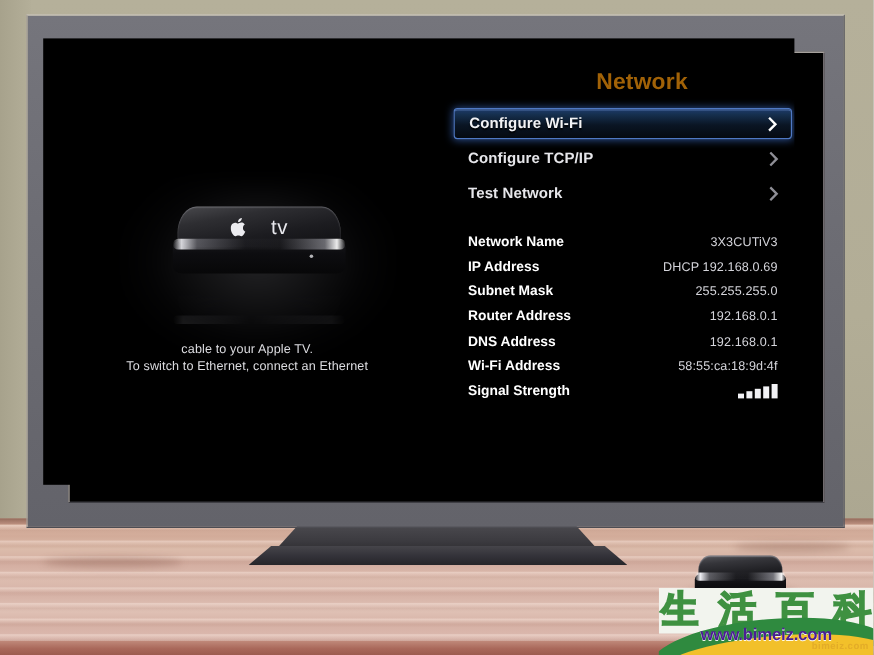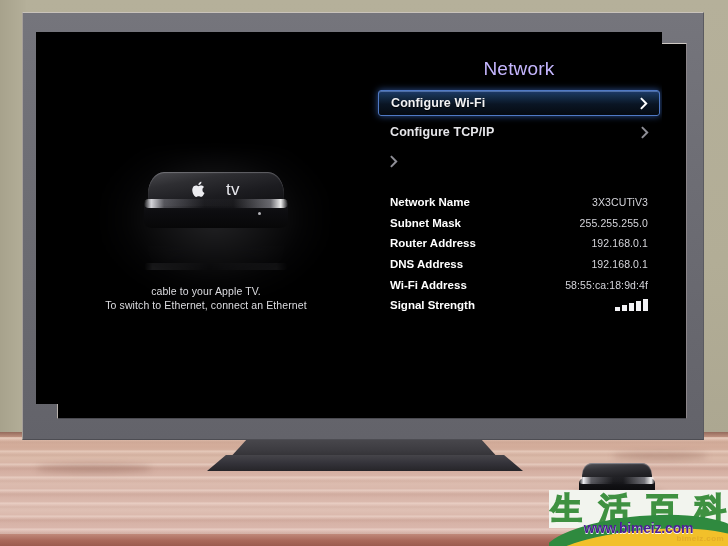--- a/index.html
+++ b/index.html
@@ -231,26 +231,26 @@
   }
 
   
   .panel {
     position: absolute;
     left: 340px; top: 0;
     width: 286px; height: 372px;
   }
   .panel-title {
     position: absolute;
-    left: 0; top: 26px;
+    left: 16px; top: 26px;
     width: 286px;
     text-align: center;
-    color: #c4b5fd;
+    color: #a16207;
     font-size: 19px;
-    font-weight: 400;
+    font-weight: 700;
     letter-spacing: .2px;
     text-shadow: 0 1px 2px rgba(0,0,0,.8);
   }
 
   .menu {
     position: absolute;
     left: 2px; top: 58px;
     width: 282px;
   }
   .menu-row {
@@ -501,30 +501,35 @@
         </div>
 
         <div class="menu-row">
           <span class="menu-label">Configure TCP/IP</span>
           <svg class="chev" viewBox="0 0 9 13">
             <path d="M1.6 0.4 L7.6 6.5 L1.6 12.6 L0.2 11.2 L4.8 6.5 L0.2 1.8 Z"></path>
           </svg>
         </div>
 
         <div class="menu-row">
+          <span class="menu-label">Test Network</span>
           <svg class="chev" viewBox="0 0 9 13">
             <path d="M1.6 0.4 L7.6 6.5 L1.6 12.6 L0.2 11.2 L4.8 6.5 L0.2 1.8 Z"></path>
           </svg>
         </div>
       </div>
 
       <div class="info">
         <div class="info-row">
           <span class="info-key">Network Name</span>
           <span class="info-val">3X3CUTiV3</span>
+        </div>
+        <div class="info-row">
+          <span class="info-key">IP Address</span>
+          <span class="info-val">DHCP 192.168.0.69</span>
         </div>
         <div class="info-row">
           <span class="info-key">Subnet Mask</span>
           <span class="info-val">255.255.255.0</span>
         </div>
         <div class="info-row">
           <span class="info-key">Router Address</span>
           <span class="info-val">192.168.0.1</span>
         </div>
         <div class="info-row">

